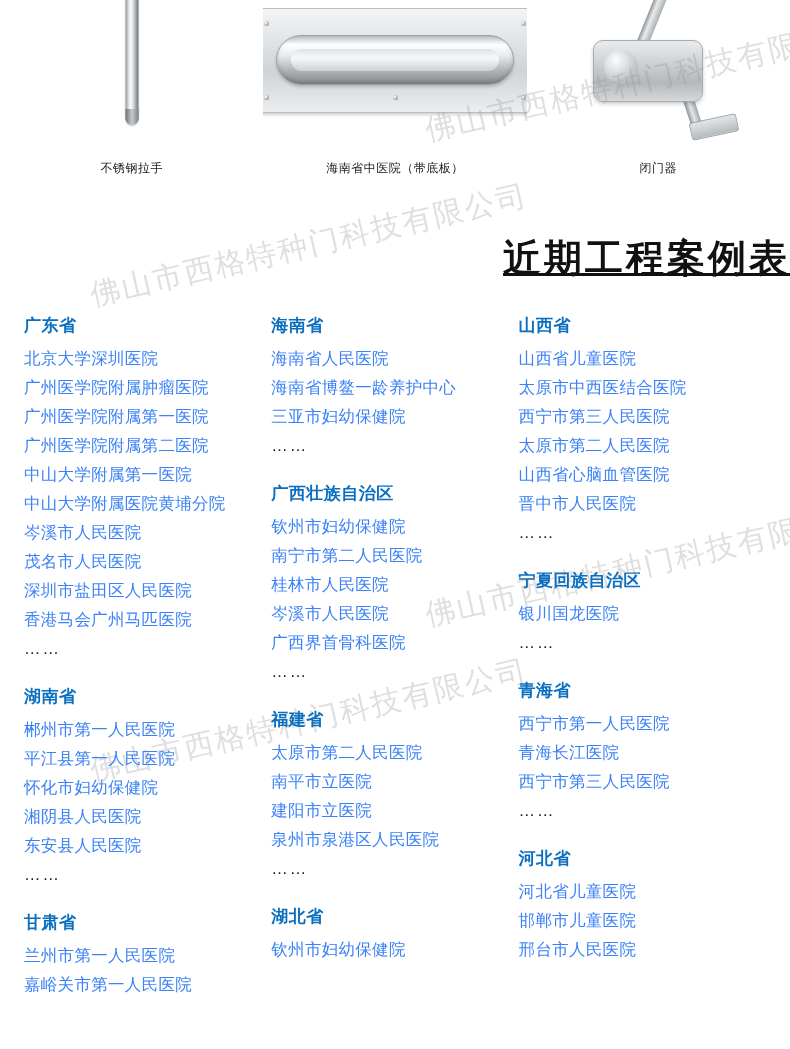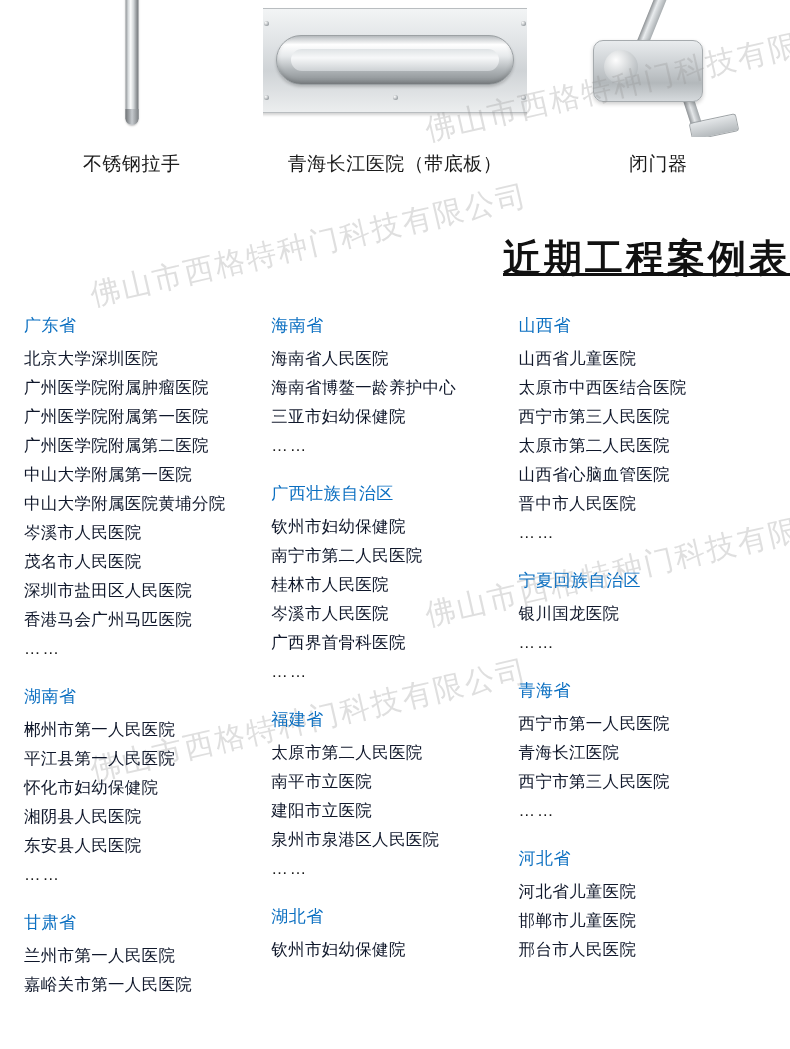--- a/index.html
+++ b/index.html
@@ -34,21 +34,21 @@
   .product-img {
     position: relative;
     width: 100%;
     height: 150px;
     display: flex;
     align-items: flex-end;
     justify-content: center;
     overflow: hidden;
   }
   .product-caption {
-    font-size: 19px;
+    font-size: 12px;
     color: #1a1a1a;
     margin-top: 14px;
     margin-bottom: 18px;
     letter-spacing: 0.5px;
   }
 
   
   .handle-vertical {
     position: absolute;
     left: 50%;
@@ -208,28 +208,28 @@
     width: 33.33%;
     box-sizing: border-box;
     padding-right: 8px;
   }
   .region-block {
     margin-bottom: 22px;
   }
   .region-name {
     color: #0b6fc1;
     font-size: 17px;
-    font-weight: normal;
+    font-weight: bold;
     margin-bottom: 7px;
     letter-spacing: 0.5px;
   }
   .hospital {
     font-size: 16.5px;
     line-height: 29px;
-    color: #0f172a;
+    color: #3b82f6;
     letter-spacing: 0.3px;
     white-space: nowrap;
   }
   .ellipsis {
     font-size: 16.5px;
     line-height: 29px;
     color: #1a1a1a;
     letter-spacing: 2px;
   }
   .col-2 { padding-top: 0; }
@@ -251,21 +251,21 @@
     <div class="product-img">
       <div class="plate">
         <div class="screw s1"></div>
         <div class="screw s2"></div>
         <div class="screw s3"></div>
         <div class="screw s4"></div>
         <div class="screw s5"></div>
         <div class="bar"></div>
       </div>
     </div>
-    <div class="product-caption">青海长江医院（带底板）</div>
+    <div class="product-caption">海南省中医院（带底板）</div>
   </div>
 
   <div class="product">
     <div class="product-img">
       <div class="closer-arm-a"></div>
       <div class="closer-arm-b"></div>
       <div class="closer-foot"></div>
       <div class="closer-body"></div>
     </div>
     <div class="product-caption">闭门器</div>

